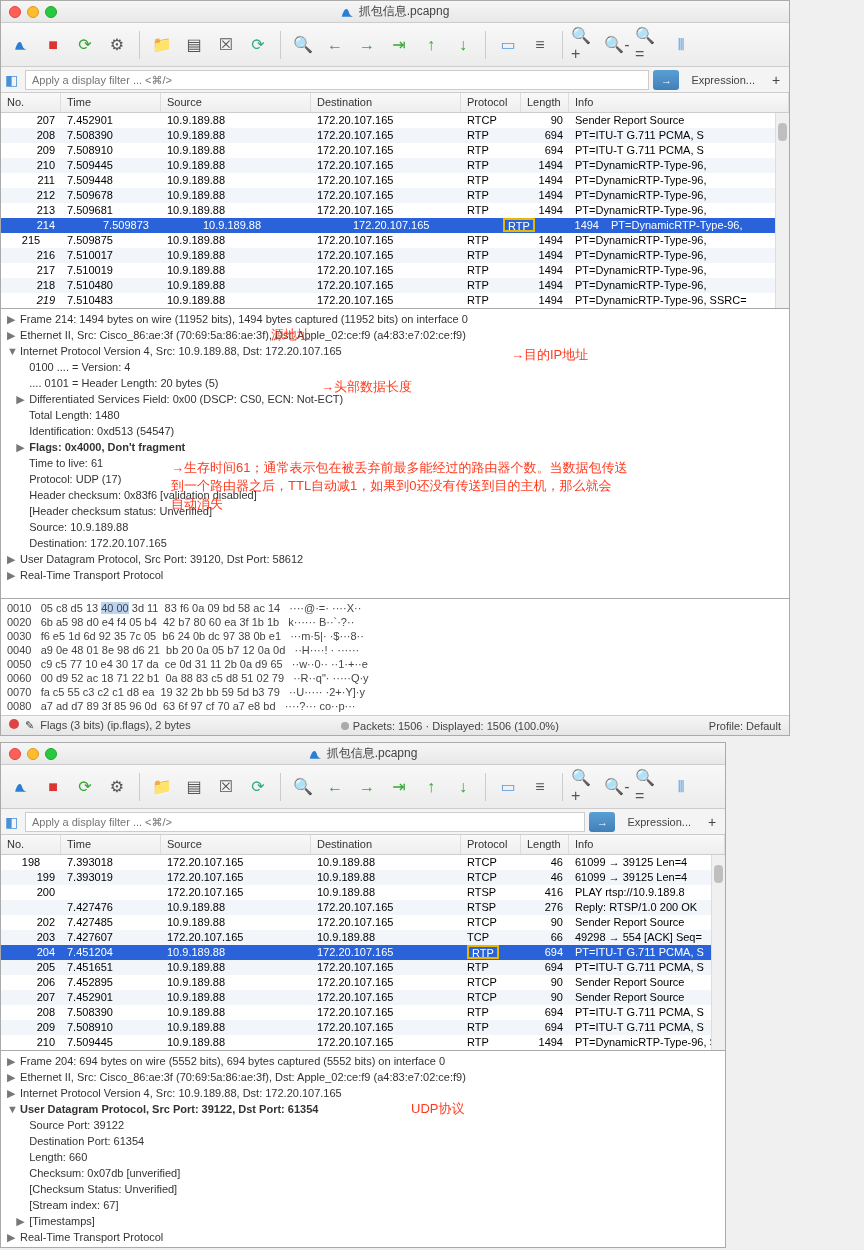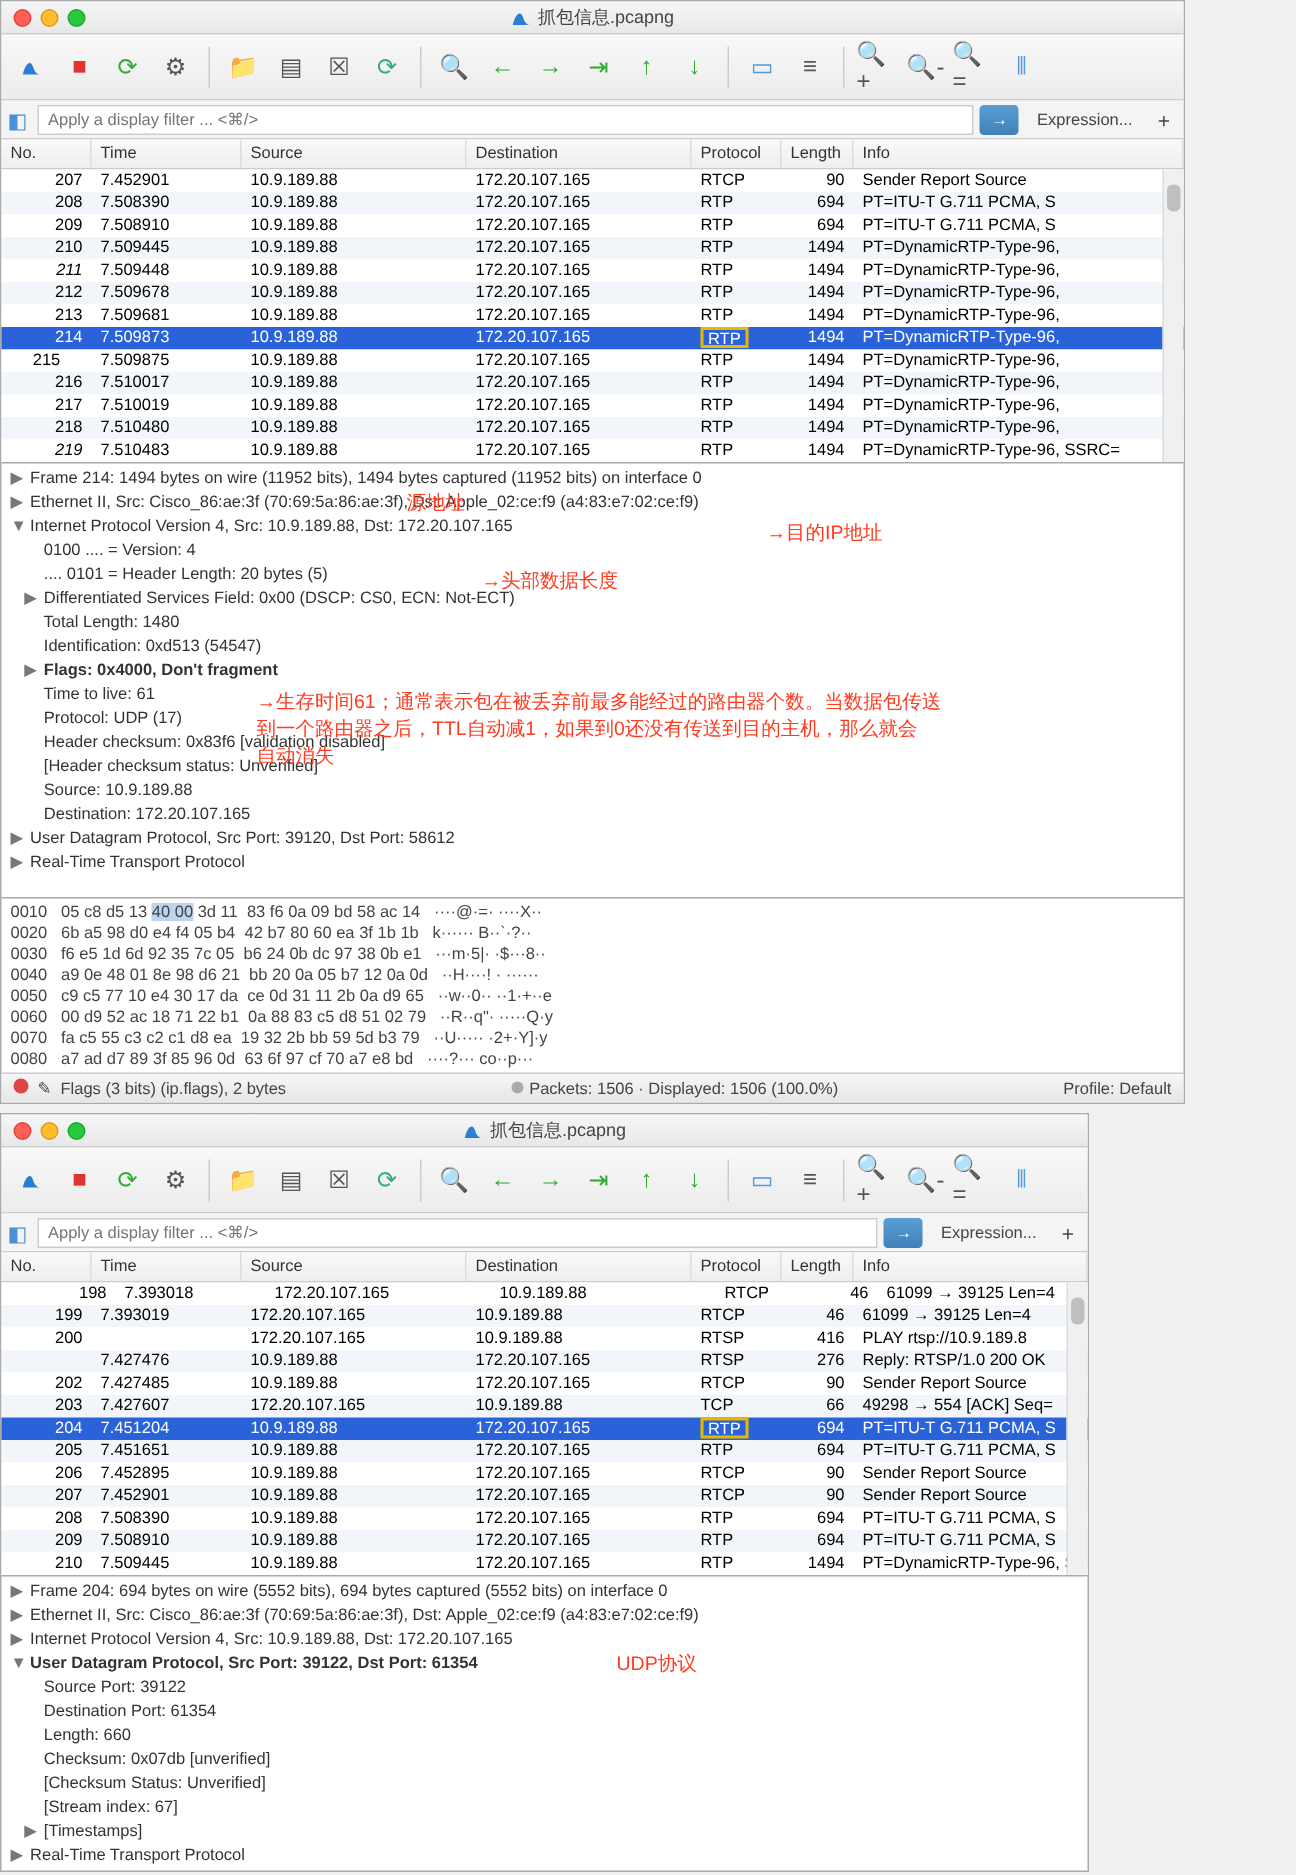--- a/index.html
+++ b/index.html
@@ -179,21 +179,21 @@
       <div class="prow alt1">
         <div class="c" style="width: 60px; text-align: right;">210</div>
         <div class="c" style="width: 100px;">7.509445</div>
         <div class="c" style="width: 150px;">10.9.189.88</div>
         <div class="c" style="width: 150px;">172.20.107.165</div>
         <div class="c" style="width: 60px;">RTP</div>
         <div class="c" style="width: 48px; text-align: right;">1494</div>
         <div class="c" style="flex: 1 1 0%;">PT=DynamicRTP-Type-96,</div>
       </div>
       <div class="prow alt0">
-        <div class="c" style="width: 60px; text-align: right; font-style: italic;">211</div>
+        <div class="c" style="width: 60px; text-align: right;">211</div>
         <div class="c" style="width: 100px;">7.509448</div>
         <div class="c" style="width: 150px;">10.9.189.88</div>
         <div class="c" style="width: 150px;">172.20.107.165</div>
         <div class="c" style="width: 60px;">RTP</div>
         <div class="c" style="width: 48px; text-align: right;">1494</div>
         <div class="c" style="flex: 1 1 0%;">PT=DynamicRTP-Type-96,</div>
       </div>
       <div class="prow alt1">
         <div class="c" style="width: 60px; text-align: right;">212</div>
         <div class="c" style="width: 100px;">7.509678</div>
@@ -207,21 +207,21 @@
         <div class="c" style="width: 60px; text-align: right;">213</div>
         <div class="c" style="width: 100px;">7.509681</div>
         <div class="c" style="width: 150px;">10.9.189.88</div>
         <div class="c" style="width: 150px;">172.20.107.165</div>
         <div class="c" style="width: 60px;">RTP</div>
         <div class="c" style="width: 48px; text-align: right;">1494</div>
         <div class="c" style="flex: 1 1 0%;">PT=DynamicRTP-Type-96,</div>
       </div>
       <div class="prow sel">
         <div class="c" style="width: 60px; text-align: right;">214</div>
-        <div class="c" style="width: 100px;">7.509873</div>
+        <div class="c" style="width: 100px; margin-left: 36px;">7.509873</div>
         <div class="c" style="width: 150px;">10.9.189.88</div>
         <div class="c" style="width: 150px;">172.20.107.165</div>
         <div class="c" style="width: 60px;"><span class="rtphl">RTP</span></div>
         <div class="c" style="width: 48px; text-align: right;">1494</div>
         <div class="c" style="flex: 1 1 0%;">PT=DynamicRTP-Type-96,</div>
       </div>
       <div class="prow alt0">
         <div class="c" style="width: 60px; text-align: center;">215</div>
         <div class="c" style="width: 100px;">7.509875</div>
         <div class="c" style="width: 150px;">10.9.189.88</div>
@@ -402,21 +402,21 @@
       <div class="hcell" style="width: 60px;">No.</div>
       <div class="hcell" style="width: 100px;">Time</div>
       <div class="hcell" style="width: 150px;">Source</div>
       <div class="hcell" style="width: 150px;">Destination</div>
       <div class="hcell" style="width: 60px;">Protocol</div>
       <div class="hcell" style="width: 48px;">Length</div>
       <div class="hcell" style="flex: 1 1 0%;">Info</div>
     </div>
   <div class="packet-list" id="pl2">
     <div class="prow alt0">
-        <div class="c" style="width: 60px; text-align: right; margin-left: 16px;">198</div>
+        <div class="c" style="width: 60px; text-align: center;">198</div>
         <div class="c" style="width: 100px;">7.393018</div>
         <div class="c" style="width: 150px;">172.20.107.165</div>
         <div class="c" style="width: 150px;">10.9.189.88</div>
         <div class="c" style="width: 60px;">RTCP</div>
         <div class="c" style="width: 48px; text-align: right;">46</div>
         <div class="c" style="flex: 1 1 0%;">61099 → 39125 Len=4</div>
       </div>
       <div class="prow alt1">
         <div class="c" style="width: 60px; text-align: right;">199</div>
         <div class="c" style="width: 100px;">7.393019</div>

